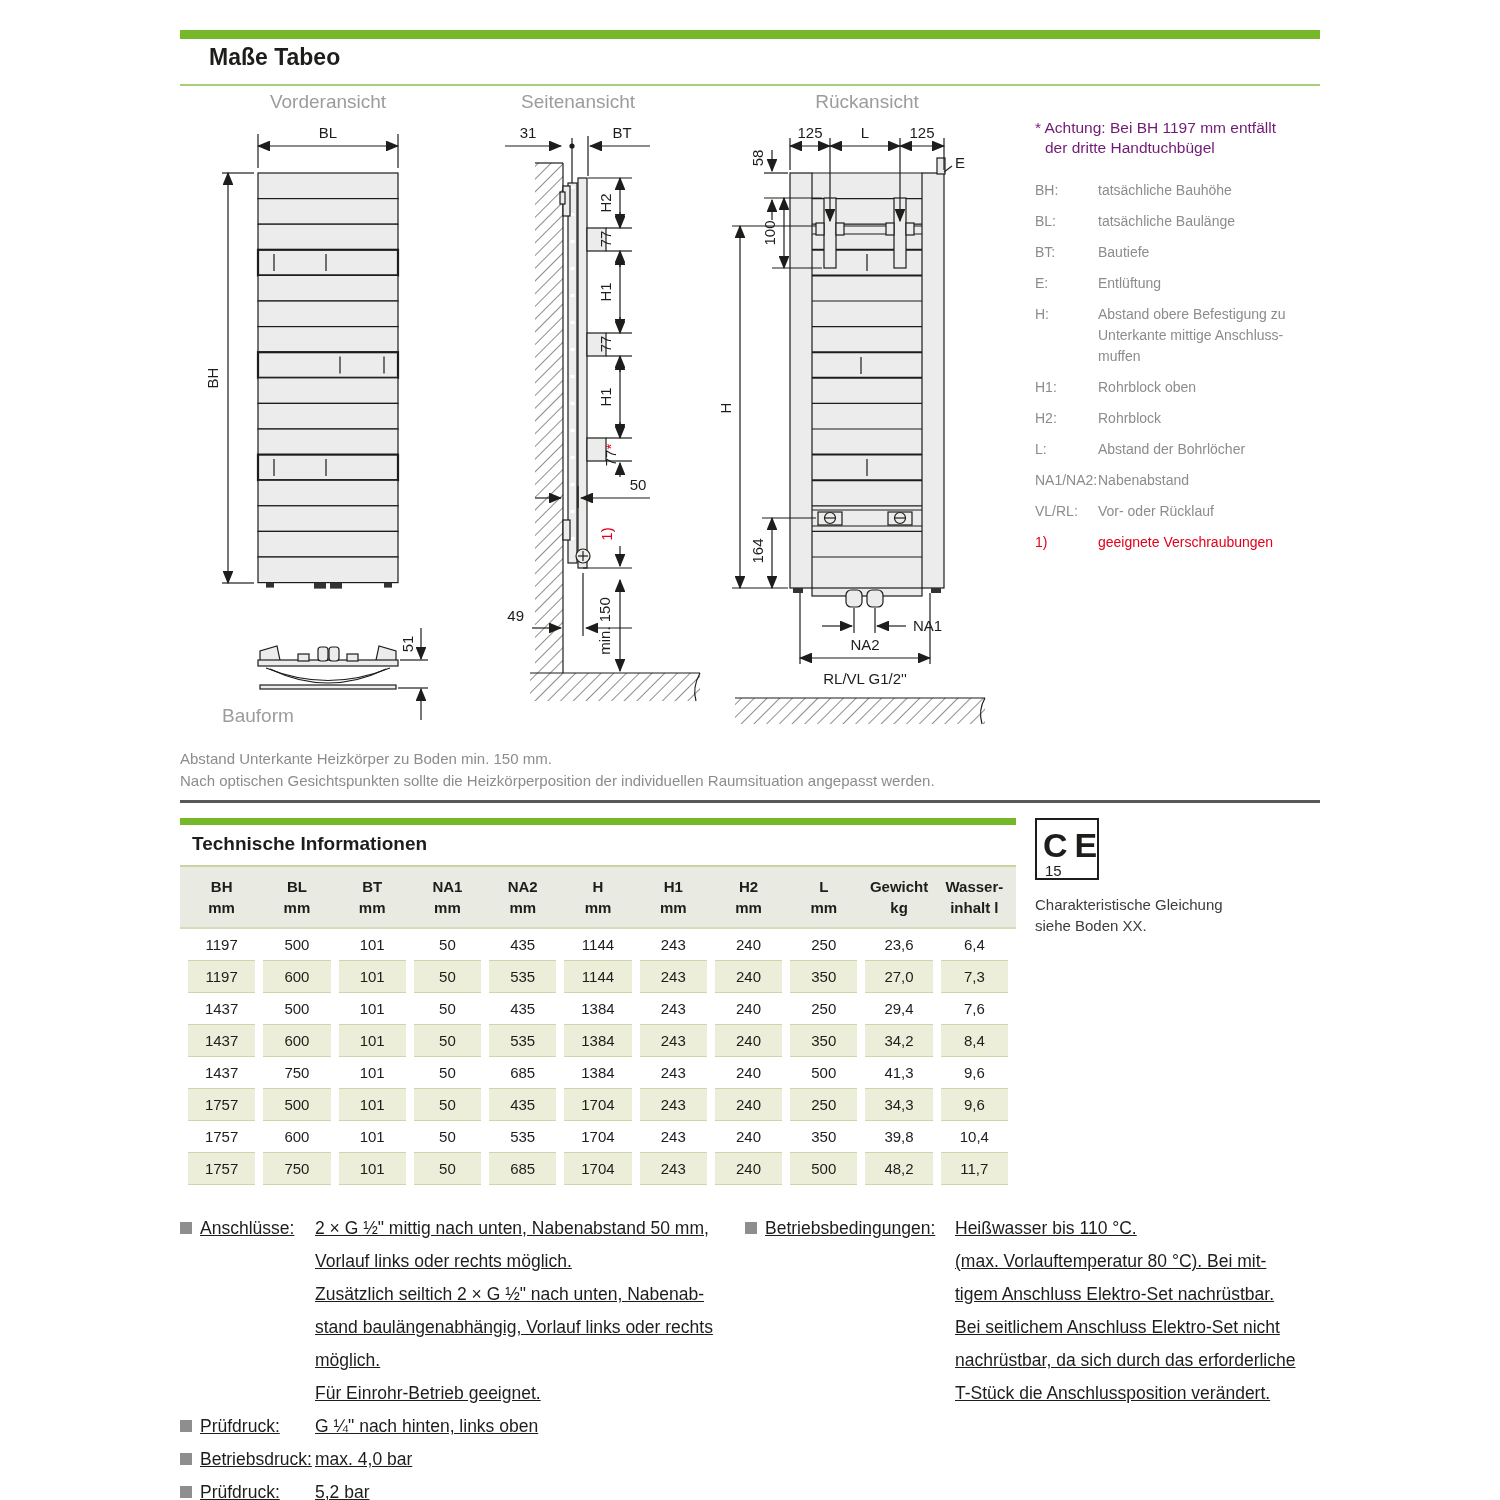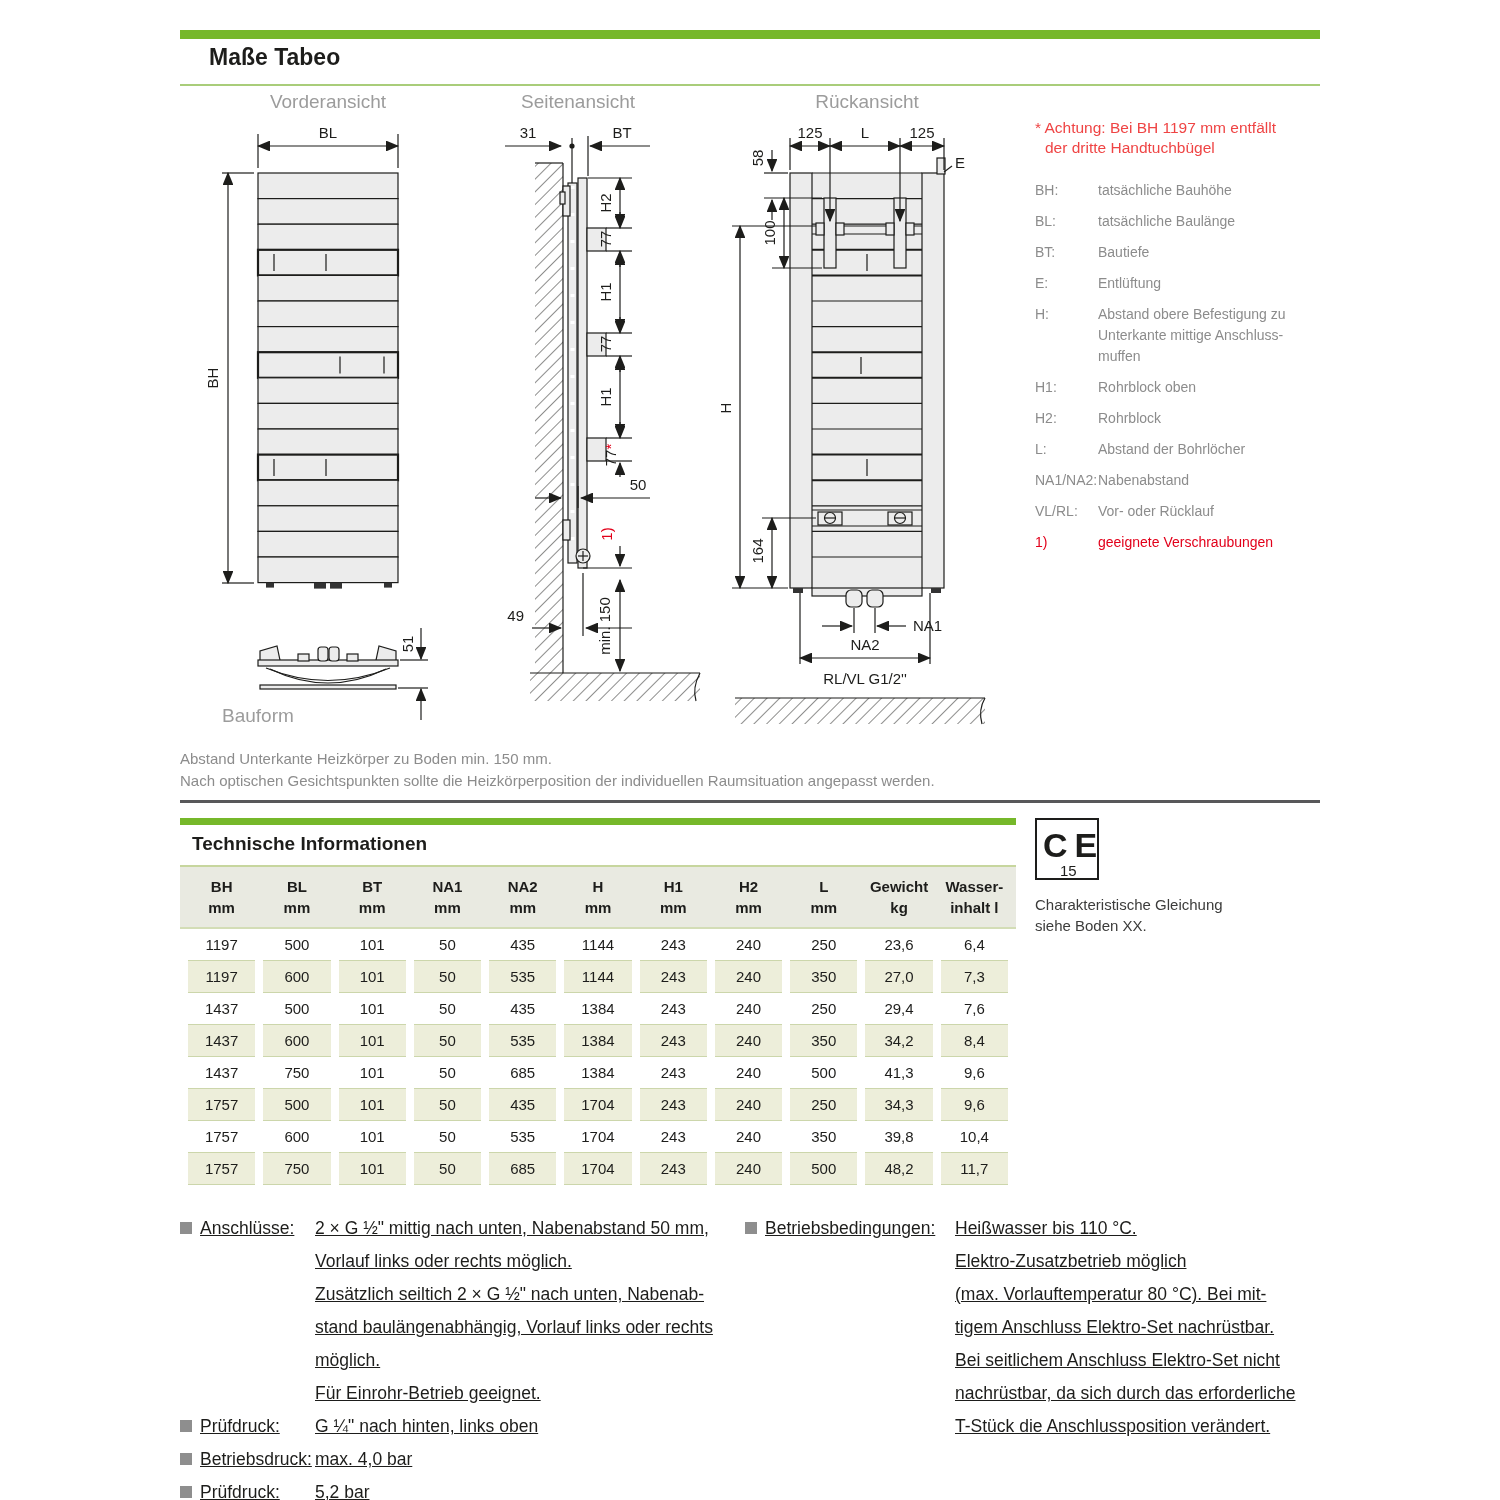--- a/index.html
+++ b/index.html
@@ -7,40 +7,40 @@
         font-family:"Liberation Sans",sans-serif;color:#1d1d1b;overflow:hidden;}
   .abs{position:absolute;}
   .topbar{left:180px;top:30px;width:1140px;height:9px;background:#76b82a;}
   .page-title{left:180px;top:44px;font-size:23px;font-weight:bold;color:#1d1d1b;margin-left:29px;}
   .thinrule{left:180px;top:84px;width:1140px;height:2px;background:#a9cd7a;}
   .drawings{left:180px;top:88px;}
   svg text{font-family:"Liberation Sans",sans-serif;}
   .dwg-title{font-size:19px;fill:#9c9c9c;}
   .dim{font-size:15px;fill:#1d1d1b;}
   .dim-red{font-size:15px;fill:#e2001a;}
-  .warning{left:1035px;top:118px;font-size:15.5px;line-height:20px;color:#ef4444;width:300px;}
+  .warning{left:1035px;top:118px;font-size:15.5px;line-height:20px;color:#701a75;width:300px;}
   .legend{left:1035px;top:180px;width:290px;}
   .legend-row{display:flex;margin-bottom:10px;line-height:21px;font-size:14px;color:#8c8c8c;}
   .legend-term{min-width:63px;flex-shrink:0;}
   .legend-row.red{color:#e2001a;}
   .footnote{left:180px;top:748px;font-size:15px;line-height:22px;color:#8c8c8c;}
   .divider{left:180px;top:800px;width:1140px;height:3px;background:#58585a;}
   .tech{left:180px;top:818px;width:836px;}
   .tech-bar{height:7px;background:#76b82a;}
   .tech-title{font-size:19px;font-weight:bold;margin:8px 0 10px 12px;color:#1d1d1b;}
   .tbl-head{display:grid;grid-template-columns:repeat(11,1fr);background:#e9eae1;
             border-top:2px solid #c7d69e;border-bottom:2px solid #d3ddb6;padding:9px 4px;}
   .tbl-head .hc{text-align:center;font-weight:bold;font-size:15px;line-height:21px;}
   table.rows{width:100%;border-collapse:separate;border-spacing:8px 0;table-layout:fixed;}
   table.rows td{text-align:center;font-size:15px;height:31px;padding:0;}
   table.rows tr.alt td{background:#edeeda;border-top:1.5px solid #ccd6ab;border-bottom:1.5px solid #ccd6ab;}
   .ce{left:1035px;top:818px;width:290px;}
   .ce-box{width:64px;height:62px;border:2.5px solid #1d1d1b;padding:8px 6px;box-sizing:border-box;}
   .ce-mark{font-size:34px;font-weight:bold;letter-spacing:7px;line-height:34px;}
-  .ce-num{font-size:15px;margin-left:17px;line-height:17px;}
+  .ce-num{font-size:15px;margin-left:2px;line-height:17px;}
   .ce-caption{margin-top:14px;font-size:15px;line-height:21px;color:#3c3c3b;}
   .specs{font-size:17.5px;line-height:33px;color:#1d1d1b;}
   .specs-left{left:180px;top:1212px;width:560px;}
   .specs-right{left:745px;top:1212px;width:575px;}
   .spec-item{display:grid;grid-template-columns:20px 115px 1fr;text-decoration:underline;}
   .specs-right .spec-item{grid-template-columns:20px 190px 1fr;}
   .bullet{width:12px;height:12px;background:#8e8e8e;margin-top:10px;}
 </style>
 </head>
 <body>
@@ -599,21 +599,20 @@
           <div>5,2 bar</div>
         </div>
       </div>
     </div>
   <div class="abs specs specs-right">
       <div class="spec-item">
         <span class="bullet"></span>
         <div>Betriebsbedingungen:</div>
         <div>
           <div>Heißwasser bis 110 °C.</div>
-          <div>Elektro-Zusatzbetrieb möglich</div>
           <div>(max. Vorlauftemperatur 80 °C). Bei mit-</div>
           <div>tigem Anschluss Elektro-Set nachrüstbar.</div>
           <div>Bei seitlichem Anschluss Elektro-Set nicht</div>
           <div>nachrüstbar, da sich durch das erforderliche</div>
           <div>T-Stück die Anschlussposition verändert.</div>
         </div>
       </div>
     </div>
 
 </div>

